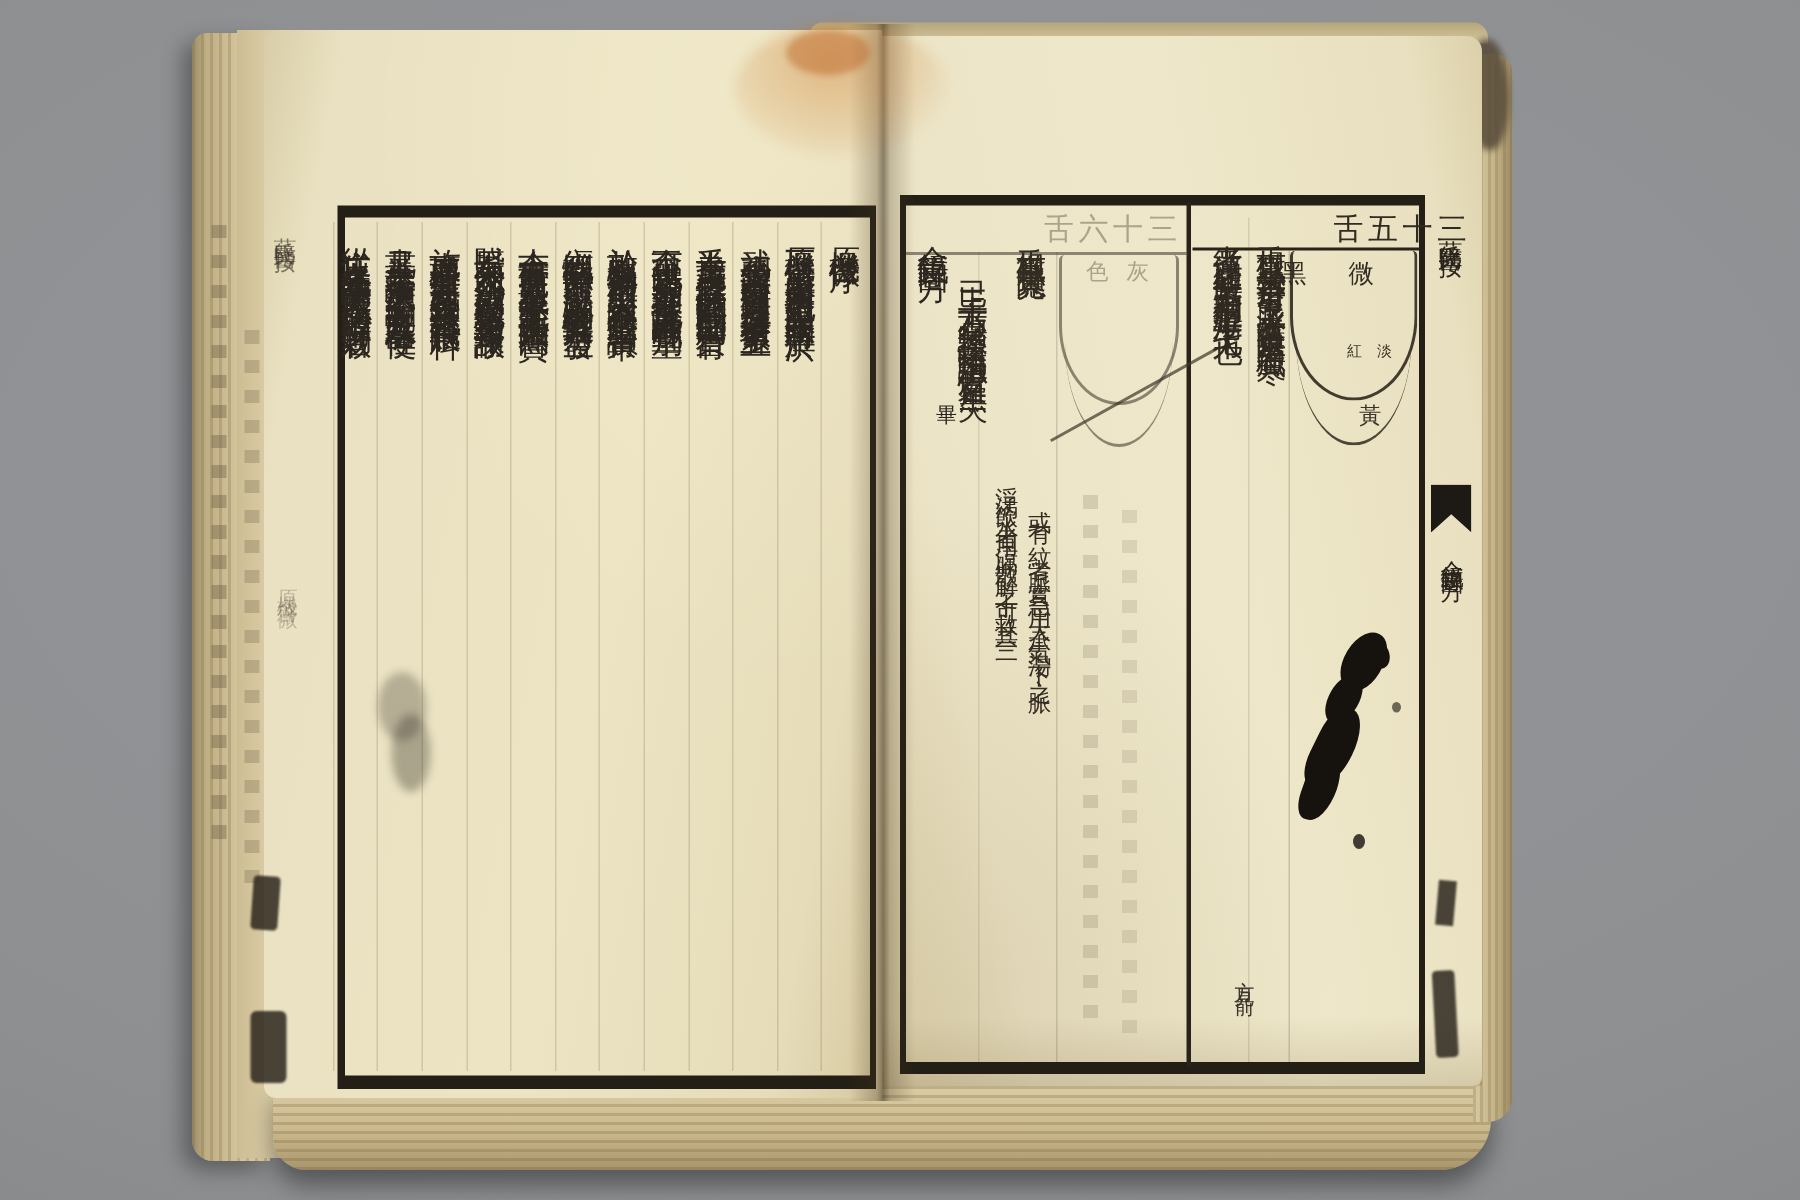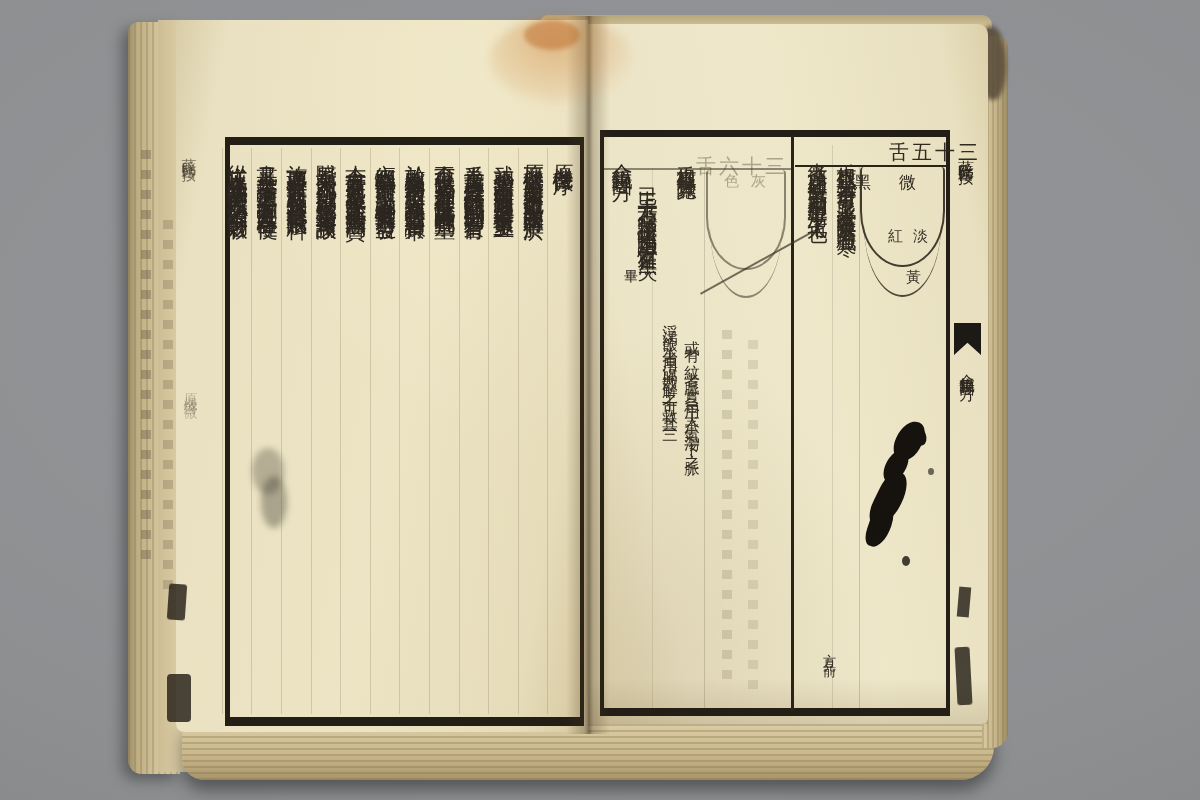--- a/index.html
+++ b/index.html
@@ -127,27 +127,27 @@
   <div class="abs" style="left:604px;top:168px;width:187px;height:2px;background:rgba(41,35,26,.5);"></div>
   <div class="colline" style="left:859px;top:167px;height:541px;opacity:.5;"></div>
   <div class="colline" style="left:832px;top:145px;height:563px;opacity:.35;"></div>
   <div class="colline" style="left:704px;top:168px;height:540px;opacity:.45;"></div>
   <div class="colline" style="left:652px;top:168px;height:540px;opacity:.3;"></div>
 
   <div class="abs hflip" style="left:856px;top:139px;width:90px;font-size:20px;letter-spacing:3px;color:#302a20;margin-left:35px;">三十五舌</div>
   <div class="abs hflip" style="left:874px;top:171px;width:70px;font-size:17px;letter-spacing:28px;color:#332c22;">微黑</div>
   <div class="tongue-outer" style="left:860px;top:167px;width:85px;height:100px;"></div>
   <div class="tongue-inner" style="left:864px;top:205px;width:77px;height:92px;"></div>
-  <div class="abs hflip" style="left:890px;top:227px;width:48px;font-size:15px;letter-spacing:10px;color:#3a332a;">淡紅</div>
+  <div class="abs hflip" style="left:890px;top:227px;width:48px;font-size:10px;letter-spacing:10px;color:#3a332a;">淡紅</div>
   <div class="abs" style="left:906px;top:268px;font-size:15px;color:#3a332a;">黃</div>
   <div class="vcol" style="left:833px;top:147px;width:28px;font-size:20px;letter-spacing:3.2px;color:#2f2921;">舌根微黑尖黃苔滑者可下之脈浮者當養陰退陽若惡風寒</div>
   <div class="vcol" style="left:804px;top:147px;width:28px;font-size:20px;letter-spacing:3.2px;color:#2f2921;">者微汗之用雙解散若下利用解毒湯十生七人也</div>
   <div class="vcol" style="left:820px;top:643px;font-size:13.5px;letter-spacing:5px;color:#3a332a;">方見前</div>
 
-  <div class="abs hflip faint" style="left:698px;top:153px;width:90px;font-size:20px;letter-spacing:3px;">三十六舌</div>
+  <div class="abs hflip faint" style="left:698px;top:139px;width:90px;font-size:20px;letter-spacing:3px;">三十六舌</div>
   <div class="abs hflip faint" style="left:730px;top:172px;width:48px;font-size:15px;letter-spacing:12px;">灰色</div>
   <div class="tongue-outer worn" style="left:706px;top:170px;width:80px;height:100px;"></div>
   <div class="tongue-inner worn" style="left:710px;top:208px;width:72px;height:90px;"></div>
   <div class="crease" style="left:700px;top:293px;width:126px;transform:rotate(-29deg);"></div>
   <div class="vcol" style="left:673px;top:149px;width:28px;font-size:20px;letter-spacing:2.4px;color:#332c22;">舌根微黑尖黃隱見</div>
   <div class="vcol" style="left:681px;top:328px;width:21px;font-size:15.5px;letter-spacing:8px;color:#332c22;">或有一紋者脈實急用大承氣湯下之脈</div>
   <div class="vcol" style="left:659px;top:312px;width:21px;font-size:15.5px;letter-spacing:6.5px;color:#332c22;">浮渴飲水者用涼膈散解之十可救其二三</div>
 
   <div class="vcol" style="left:636px;top:171px;width:26px;font-size:20px;letter-spacing:3.4px;color:#2f2921;">已上三十六舌乃傷寒驗證之捷臨證用心處之百無一失</div>
   <div class="vcol" style="left:606px;top:146px;width:30px;font-size:21px;letter-spacing:4.5px;color:#2c2620;">金鏡錄圖方</div>

